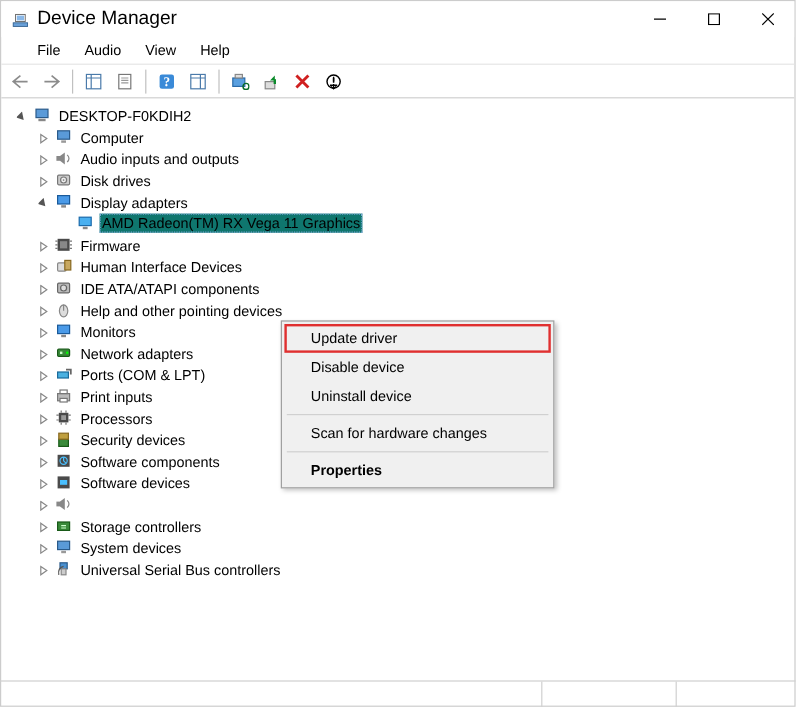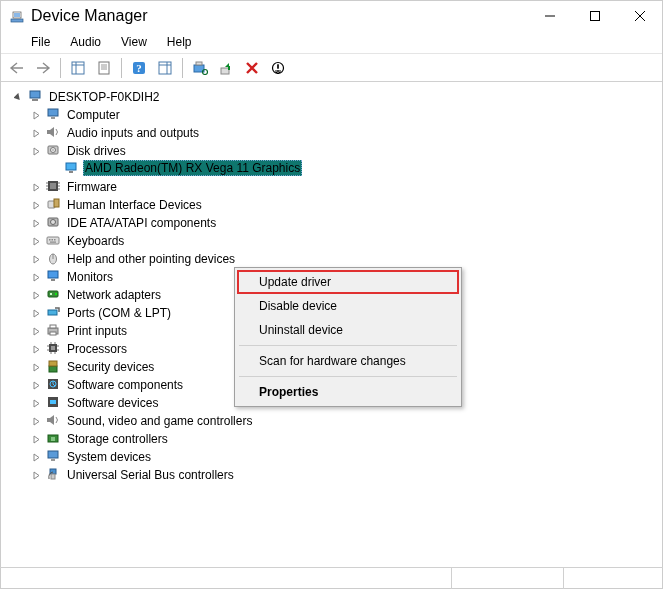--- a/index.html
+++ b/index.html
@@ -314,20 +314,34 @@
                   <svg width="14" height="14">
                     <rect x="2" y="3" width="10" height="8" rx="1" fill="#ccc" stroke="#777"></rect>
                     <circle cx="7" cy="7" r="2.5" fill="#eee" stroke="#777"></circle>
                     <circle cx="7" cy="7" r="0.7" fill="#777"></circle>
                   </svg>
                 </span>
                 <span class="node-label">Disk drives</span>
               </div>
             </li>
             <li>
+              <div class="row">
+                <span class="expander">
+                  <svg width="9" height="9">
+                    <path d="M1 1 L7 5 L1 8 Z" fill="#555" transform="rotate(45 4 4.5)"></path>
+                  </svg>
+                </span>
+                <span class="dev-icon">
+                  <svg width="14" height="14">
+                    <rect x="2" y="2" width="10" height="7" fill="#4a9ae8" stroke="#1a5a9a"></rect>
+                    <rect x="5" y="10" width="4" height="2" fill="#888"></rect>
+                  </svg>
+                </span>
+                <span class="node-label">Display adapters</span>
+              </div>
               <ul>
                 <li>
                   <div class="row selected">
                     <span class="expander blank"></span>
                     <span class="dev-icon">
                       <svg width="14" height="14">
                         <rect x="2" y="2" width="10" height="7" fill="#4ab0f0" stroke="#1a6aaa"></rect>
                         <rect x="5" y="10" width="4" height="2" fill="#888"></rect>
                       </svg>
                     </span>
@@ -392,39 +406,20 @@
             </li>
             <li>
               <div class="row">
                 <span class="expander">
                   <svg width="9" height="9">
                     <path d="M2 1 L7 4.5 L2 8 Z" fill="none" stroke="#888" stroke-width="1"></path>
                   </svg>
                 </span>
                 <span class="dev-icon">
                   <svg width="14" height="14">
-                    <rect x="1" y="4" width="12" height="7" rx="1" fill="#ddd" stroke="#888"></rect>
-                    <rect x="3" y="6" width="1.5" height="1.5" fill="#888"></rect>
-                    <rect x="5.5" y="6" width="1.5" height="1.5" fill="#888"></rect>
-                    <rect x="8" y="6" width="1.5" height="1.5" fill="#888"></rect>
-                    <rect x="4" y="8.5" width="6" height="1.2" fill="#888"></rect>
-                  </svg>
-                </span>
-                <span class="node-label">Keyboards</span>
-              </div>
-            </li>
-            <li>
-              <div class="row">
-                <span class="expander">
-                  <svg width="9" height="9">
-                    <path d="M2 1 L7 4.5 L2 8 Z" fill="none" stroke="#888" stroke-width="1"></path>
-                  </svg>
-                </span>
-                <span class="dev-icon">
-                  <svg width="14" height="14">
                     <ellipse cx="7" cy="8" rx="3.5" ry="5" fill="#ddd" stroke="#888"></ellipse>
                     <line x1="7" y1="3" x2="7" y2="8" stroke="#888"></line>
                   </svg>
                 </span>
                 <span class="node-label">Help and other pointing devices</span>
               </div>
             </li>
             <li>
               <div class="row">
                 <span class="expander">
@@ -571,21 +566,20 @@
                     <path d="M2 1 L7 4.5 L2 8 Z" fill="none" stroke="#888" stroke-width="1"></path>
                   </svg>
                 </span>
                 <span class="dev-icon">
                   <svg width="14" height="14">
                     <rect x="1" y="5" width="3" height="4" fill="#888"></rect>
                     <path d="M4 5 L8 2 L8 12 L4 9 Z" fill="#888"></path>
                     <path d="M10 4 Q13 7 10 10" fill="none" stroke="#888"></path>
                   </svg>
                 </span>
-                <span class="node-label">Sound, video and game controllers</span>
               </div>
             </li>
             <li>
               <div class="row">
                 <span class="expander">
                   <svg width="9" height="9">
                     <path d="M2 1 L7 4.5 L2 8 Z" fill="none" stroke="#888" stroke-width="1"></path>
                   </svg>
                 </span>
                 <span class="dev-icon">

